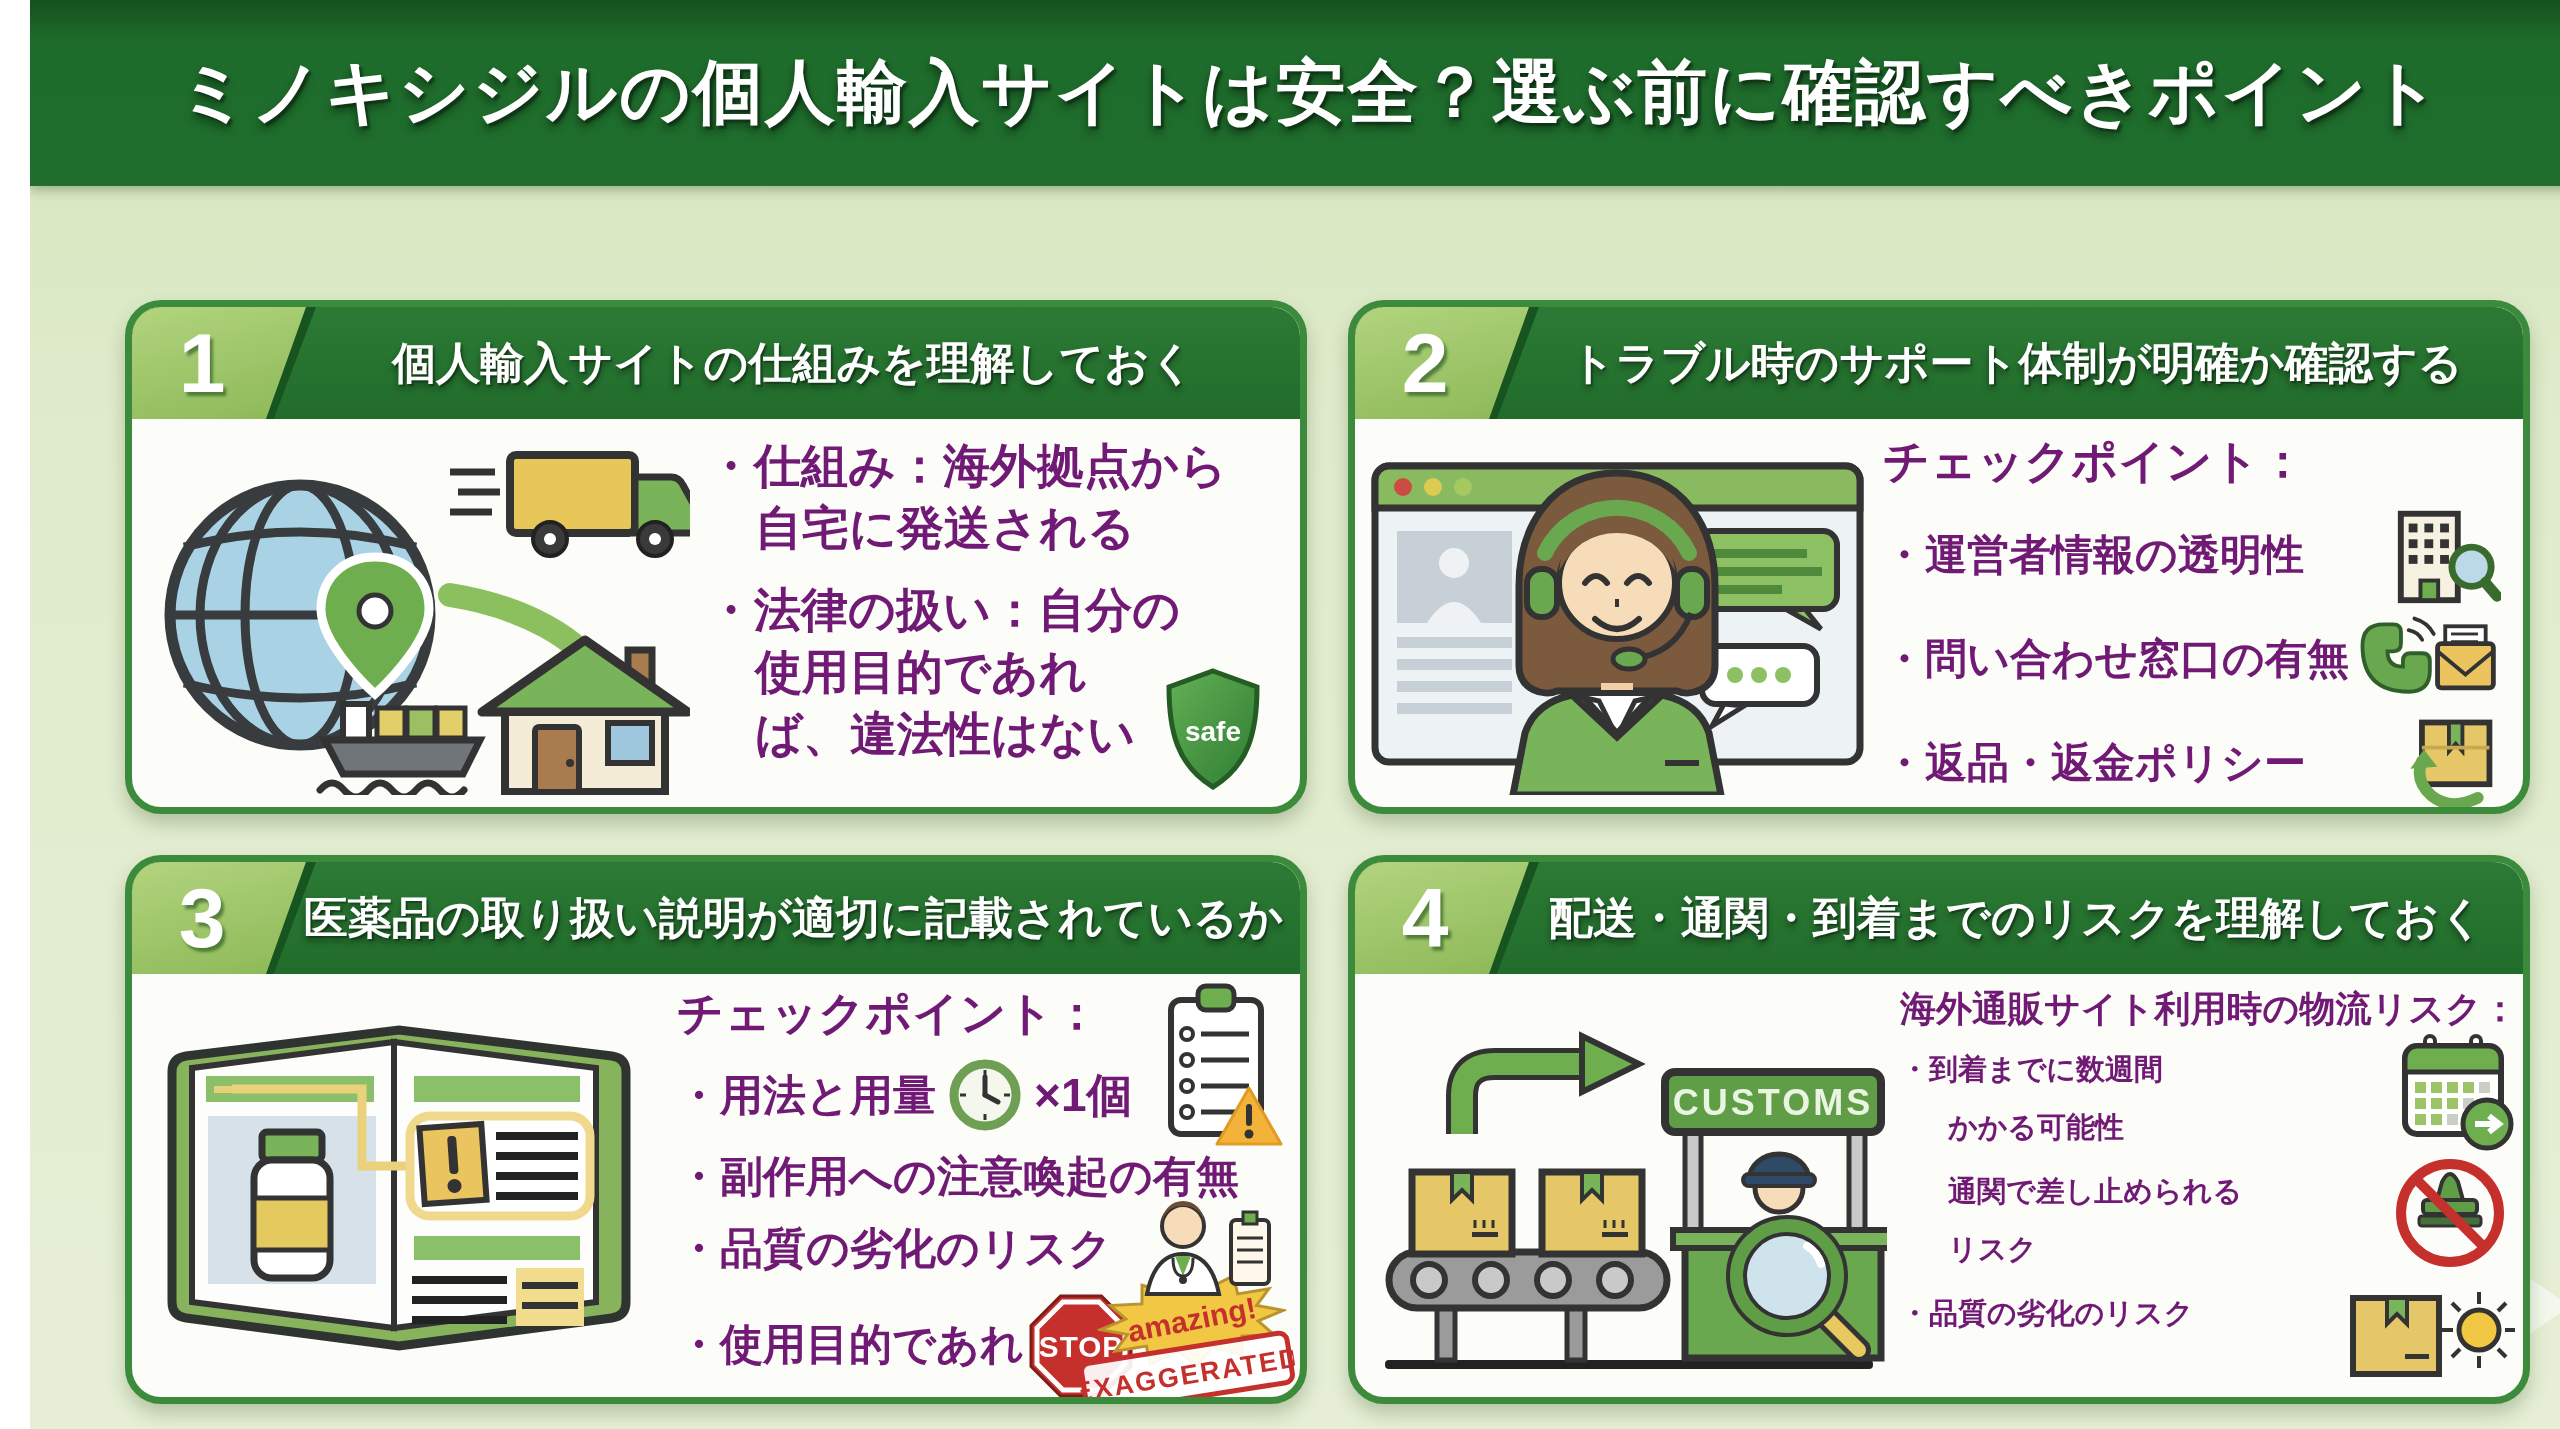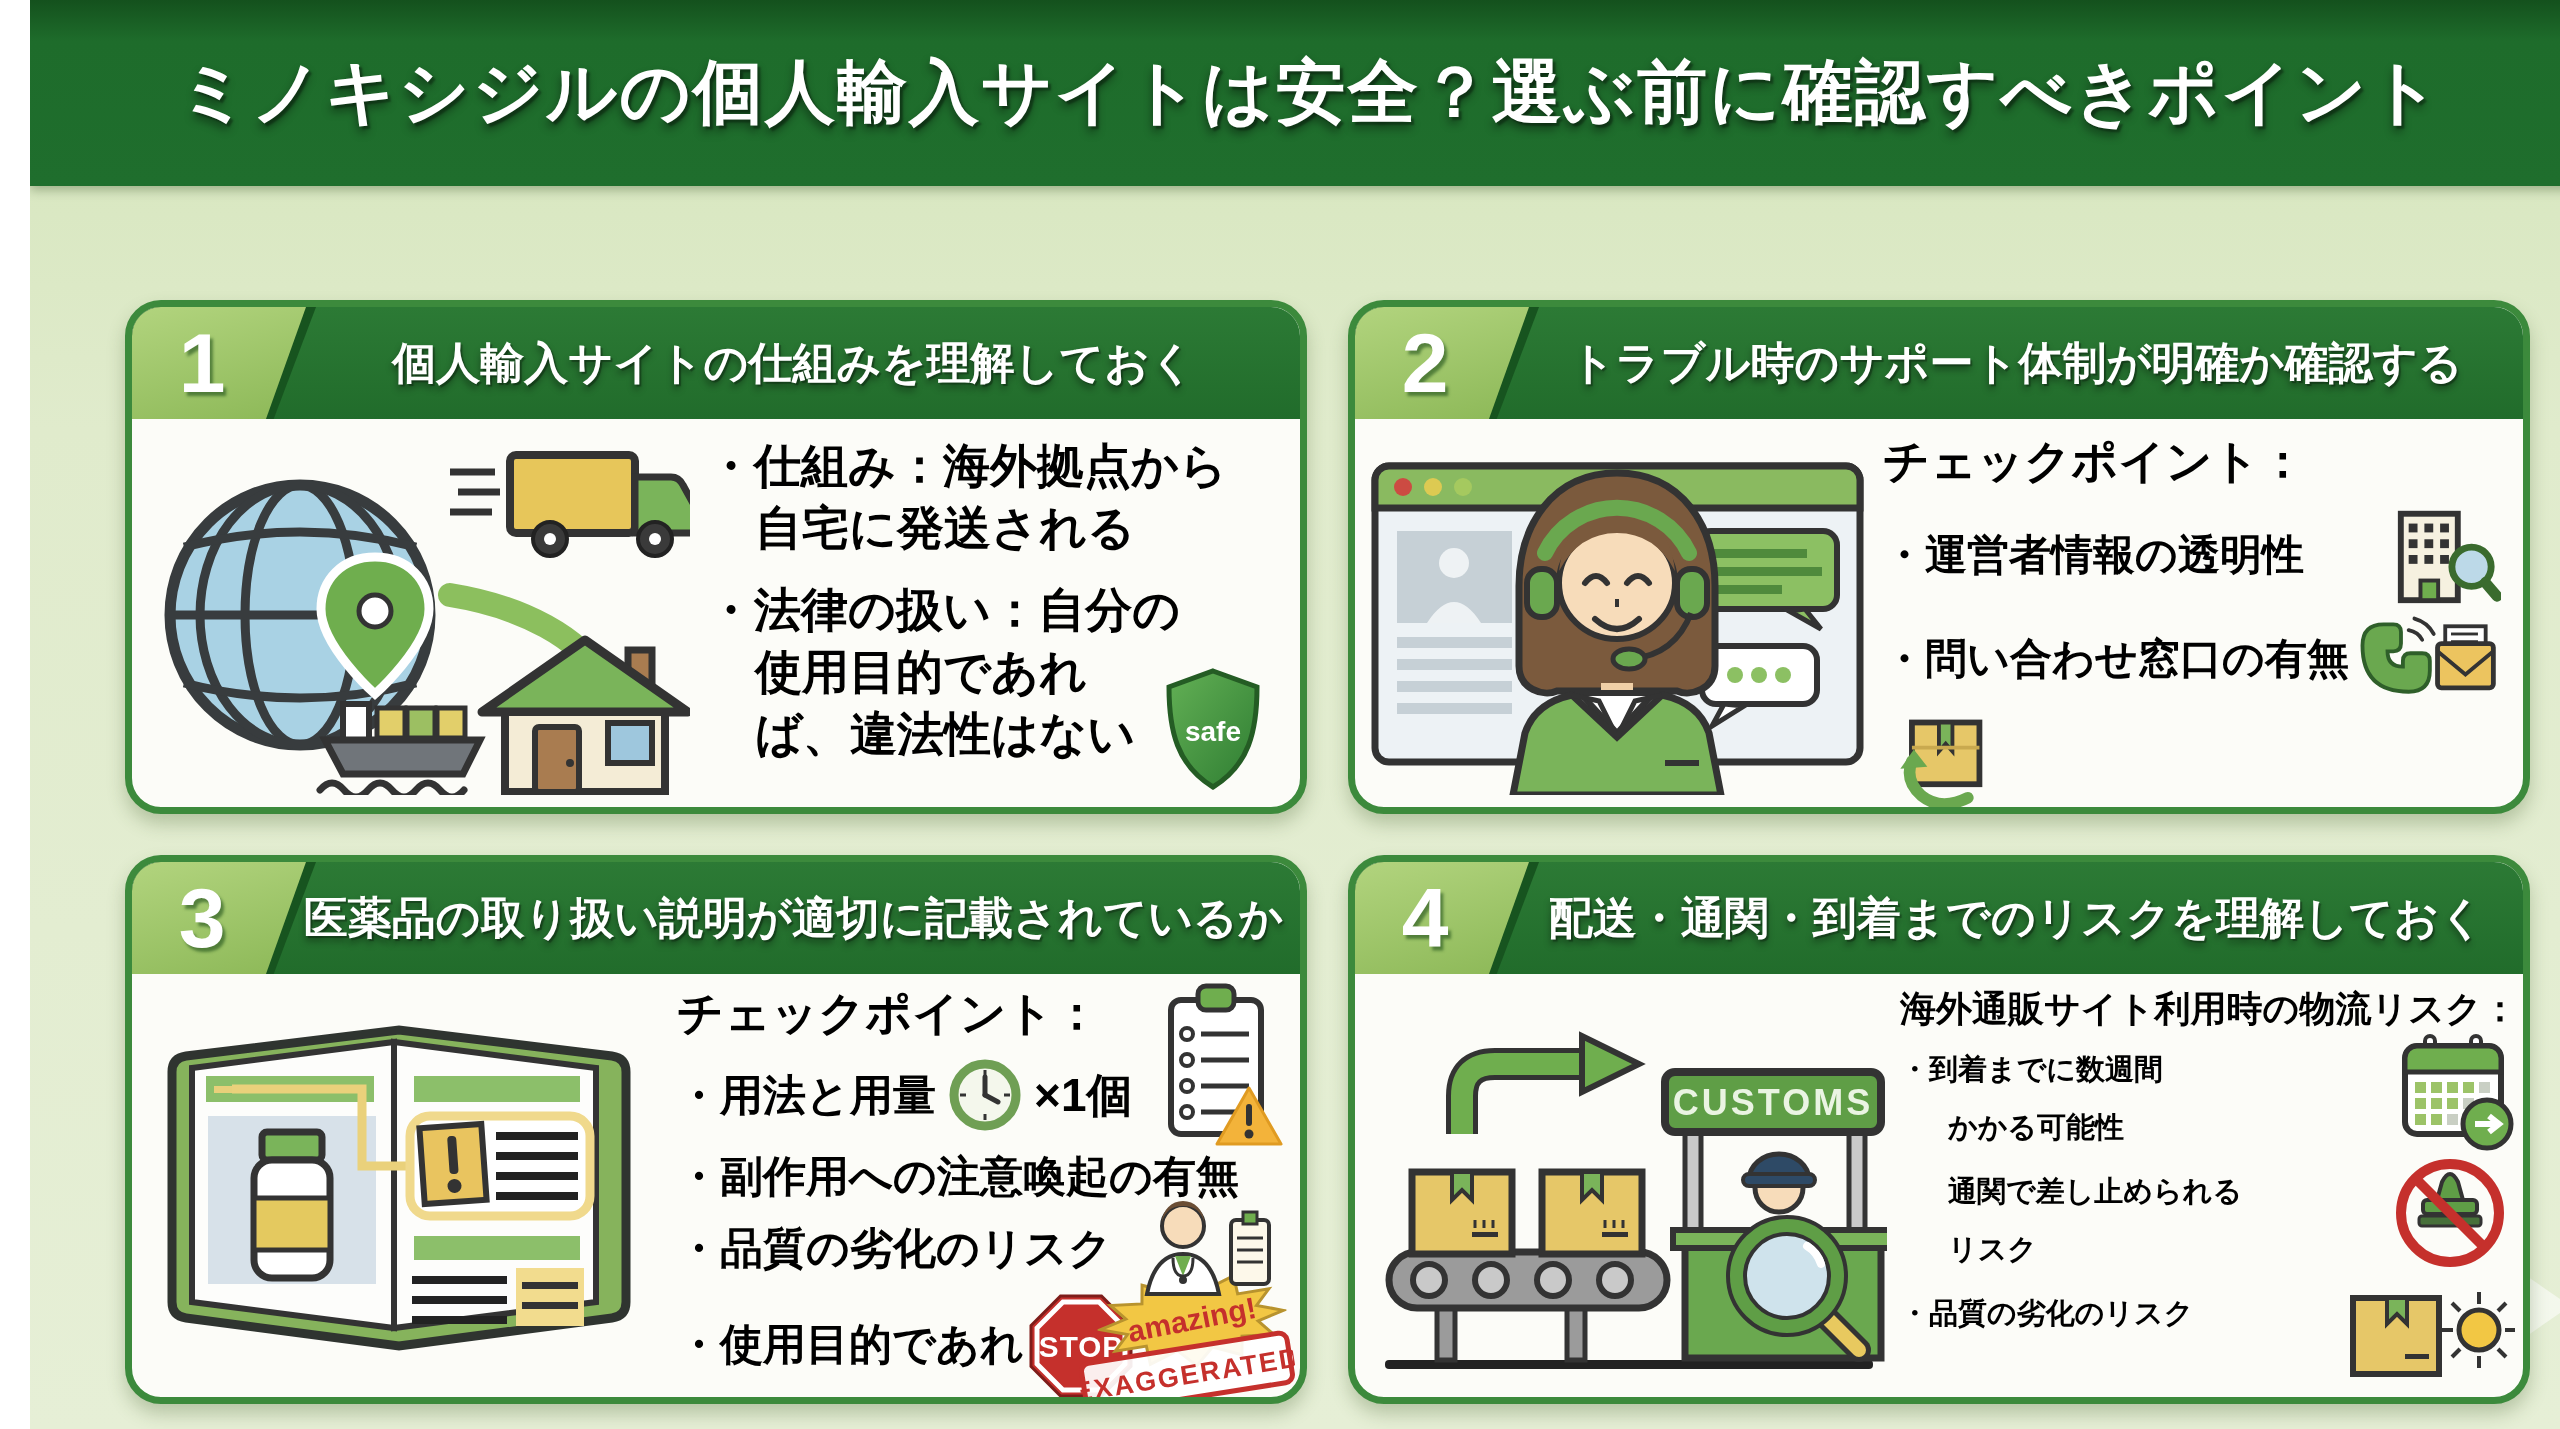--- a/index.html
+++ b/index.html
@@ -29,21 +29,21 @@
   .bdg-edge{position:absolute;left:0;top:0;width:184px;height:100%;background:#17541f;
     clip-path:polygon(0 0,100% 0,77% 100%,0 100%);}
   .bdg{position:absolute;left:0;top:0;width:174px;height:100%;
     background:linear-gradient(165deg,#b2d47e 0%,#8cb857 100%);
     clip-path:polygon(0 0,100% 0,77% 100%,0 100%);
     display:flex;align-items:center;justify-content:center;padding-right:34px;box-sizing:border-box;}
   .bdg span{color:#fff;font-size:84px;font-weight:bold;text-shadow:3px 4px 3px rgba(20,70,20,.55);}
   .chd-label{color:#fff;font-size:44px;font-weight:bold;white-space:nowrap;
     text-shadow:0 5px 7px rgba(0,0,0,.4),2px 2px 1px rgba(0,0,0,.3);}
   .illus{position:absolute;}
-  .txt{position:absolute;color:#000000;font-weight:bold;}
+  .txt{position:absolute;color:#701a75;font-weight:bold;}
   
   .card1 .txt{left:575px;top:128px;width:580px;height:360px;}
   .card1 .ln{font-size:47px;line-height:62px;white-space:nowrap;}
   .ind{padding-left:48px;}
   .gap{margin-top:20px;}
   .shield{position:absolute;right:18px;top:230px;}
   
   .card2 .txt{left:528px;top:126px;width:618px;}
   .c2intro{font-size:46px;line-height:56px;margin-bottom:14px;white-space:nowrap;}
   .c2row{display:flex;align-items:center;justify-content:space-between;height:104px;}
@@ -234,20 +234,21 @@
           <path d="M62,20 q10,2 14,10" fill="none" stroke="#333" stroke-width="4" stroke-linecap="round"></path>
           <path d="M68,8 q14,4 20,16" fill="none" stroke="#333" stroke-width="4" stroke-linecap="round"></path>
           <rect x="100" y="16" width="42" height="26" fill="#fff" stroke="#333" stroke-width="4"></rect>
           <line x1="106" y1="24" x2="134" y2="24" stroke="#333" stroke-width="3"></line>
           <line x1="106" y1="32" x2="134" y2="32" stroke="#333" stroke-width="3"></line>
           <rect x="92" y="34" width="58" height="46" rx="4" fill="#ecc45f" stroke="#333" stroke-width="5"></rect>
           <path d="M92,42 L121,66 L150,42" fill="none" stroke="#333" stroke-width="4"></path>
         </svg>
       </div>
       <div class="c2row">
+        <span class="bl">・返品・返金ポリシー</span>
         <svg width="108" height="110" viewBox="0 0 112 112">
           <rect x="30" y="14" width="70" height="64" fill="#e6c768" stroke="#333" stroke-width="6"></rect>
           <polygon points="58,14 72,14 72,44 65,36 58,44" fill="#7ab45a" stroke="#333" stroke-width="4"></polygon>
           <line x1="30" y1="40" x2="100" y2="40" stroke="#c9a94f" stroke-width="4"></line>
           <path d="M88,92 Q60,106 40,90 Q22,74 30,54" fill="none" stroke="#6aa84f" stroke-width="12" stroke-linecap="round"></path>
           <polygon points="18,62 32,42 46,60" fill="#6aa84f"></polygon>
         </svg>
       </div>
     </div>
   </div>

